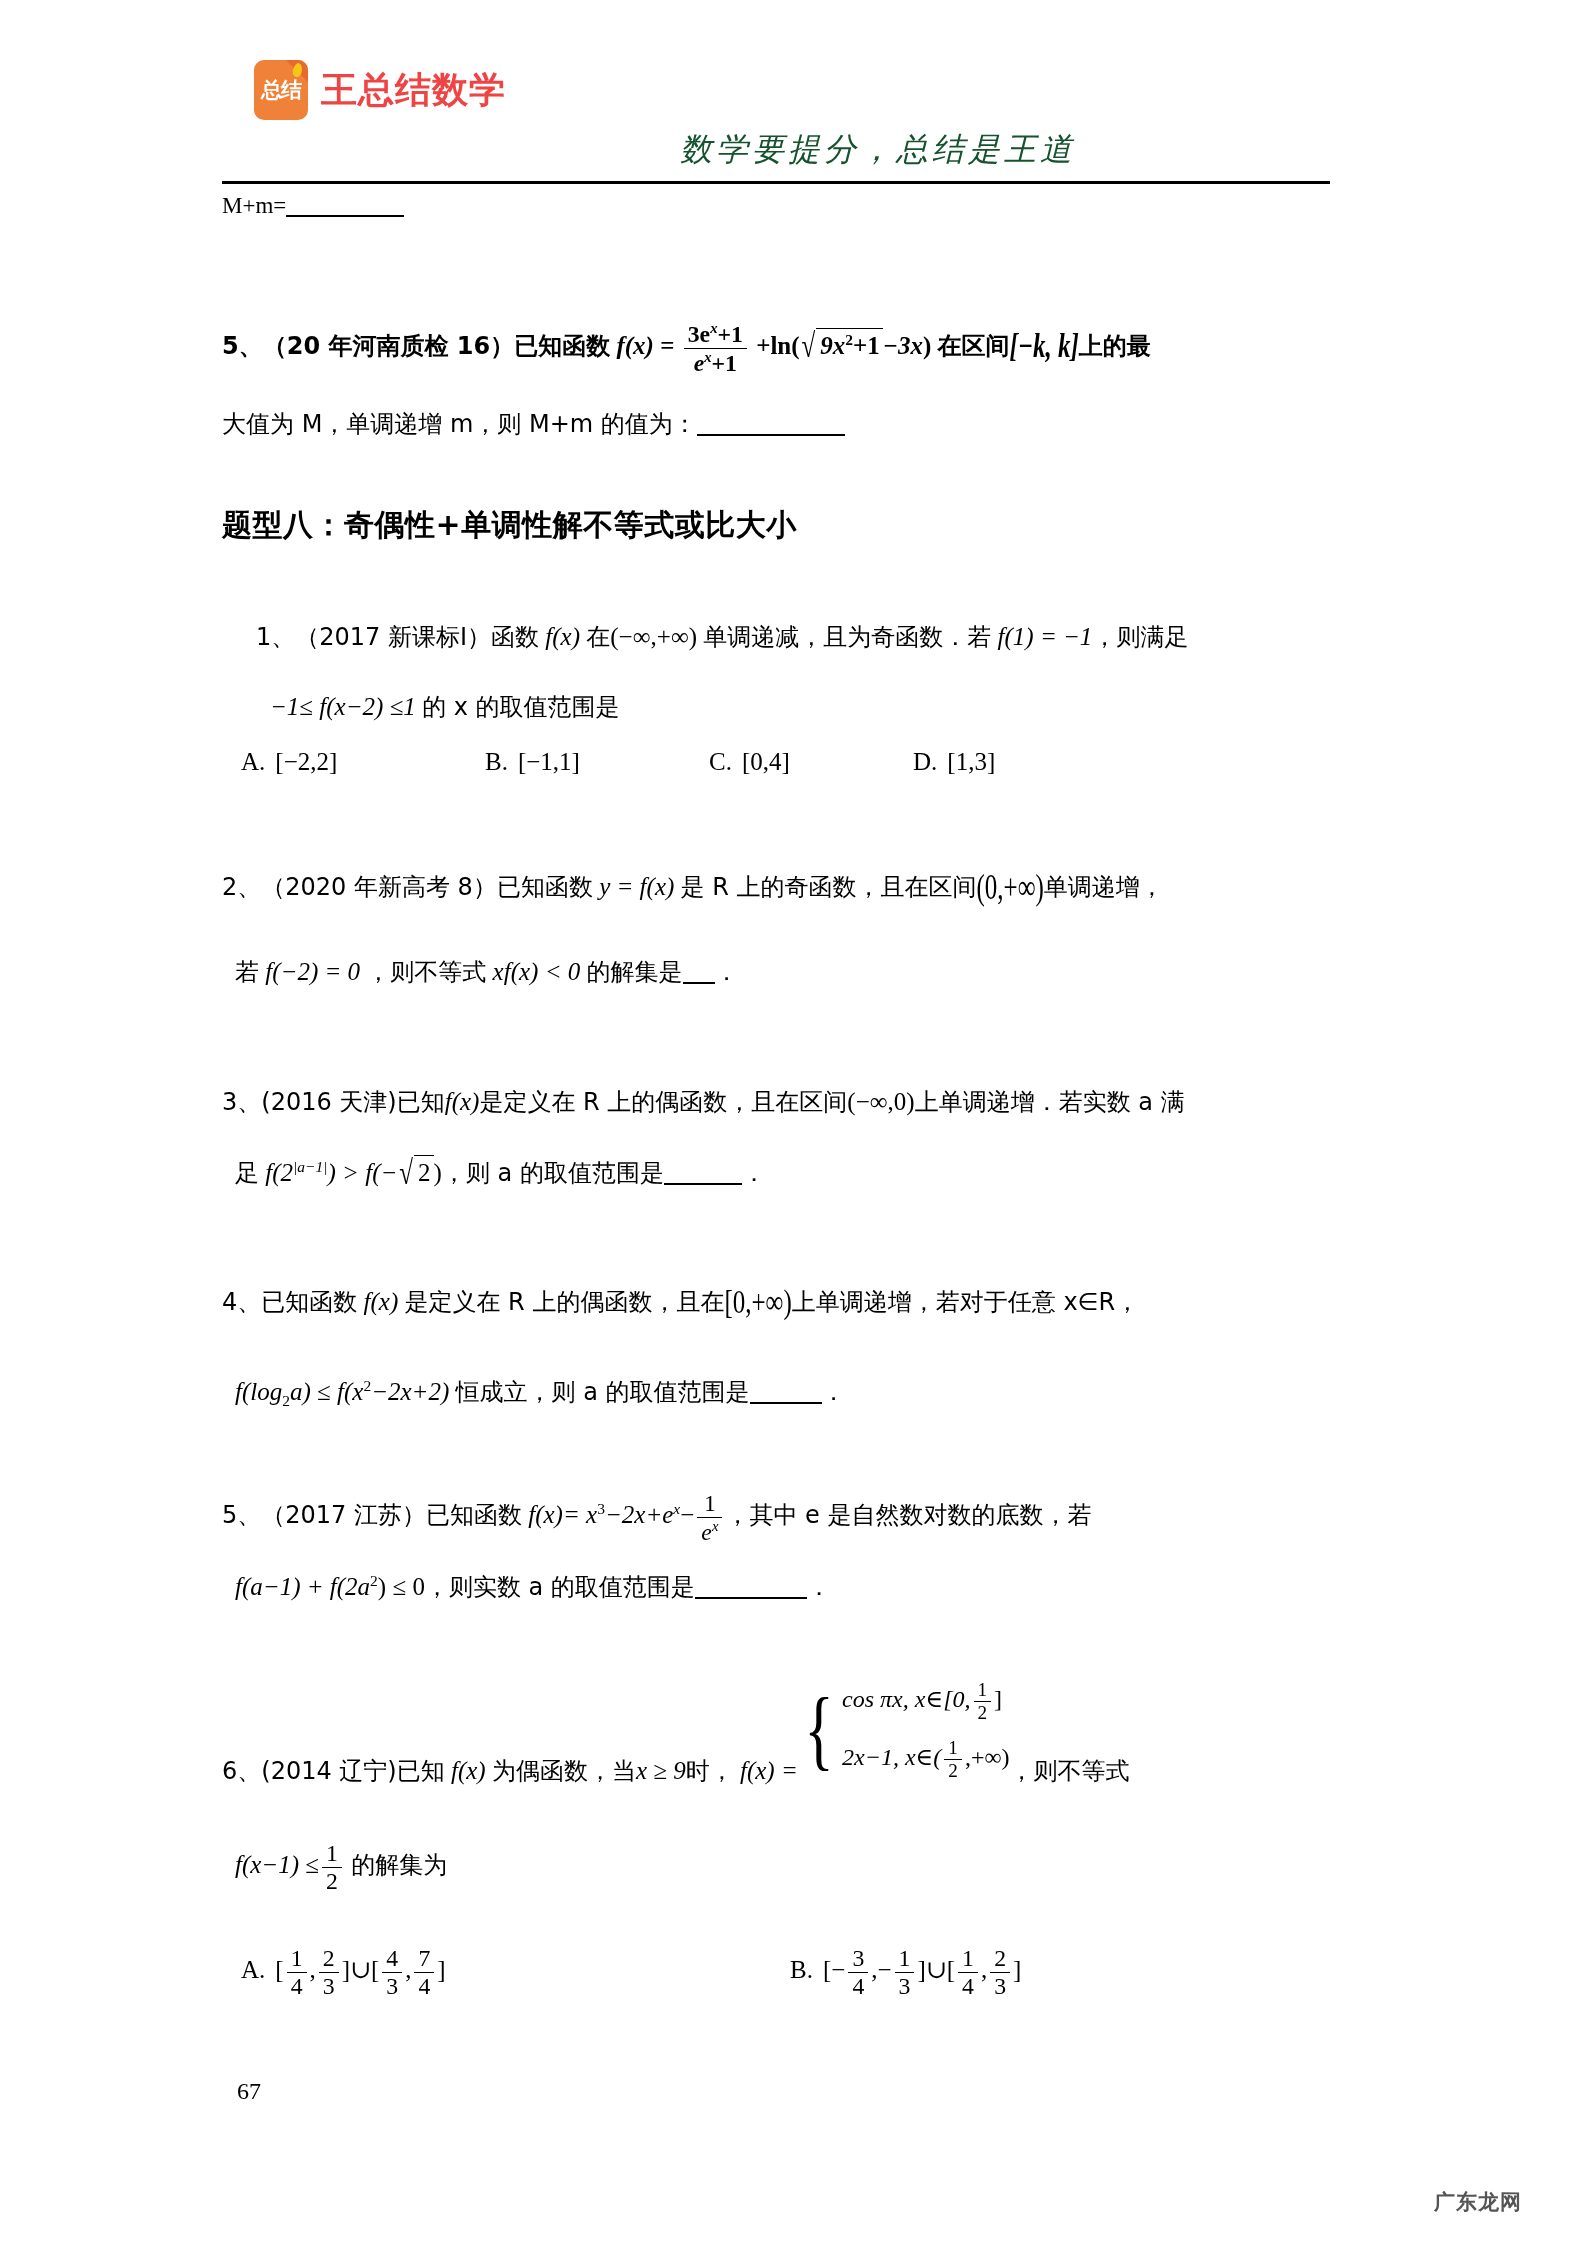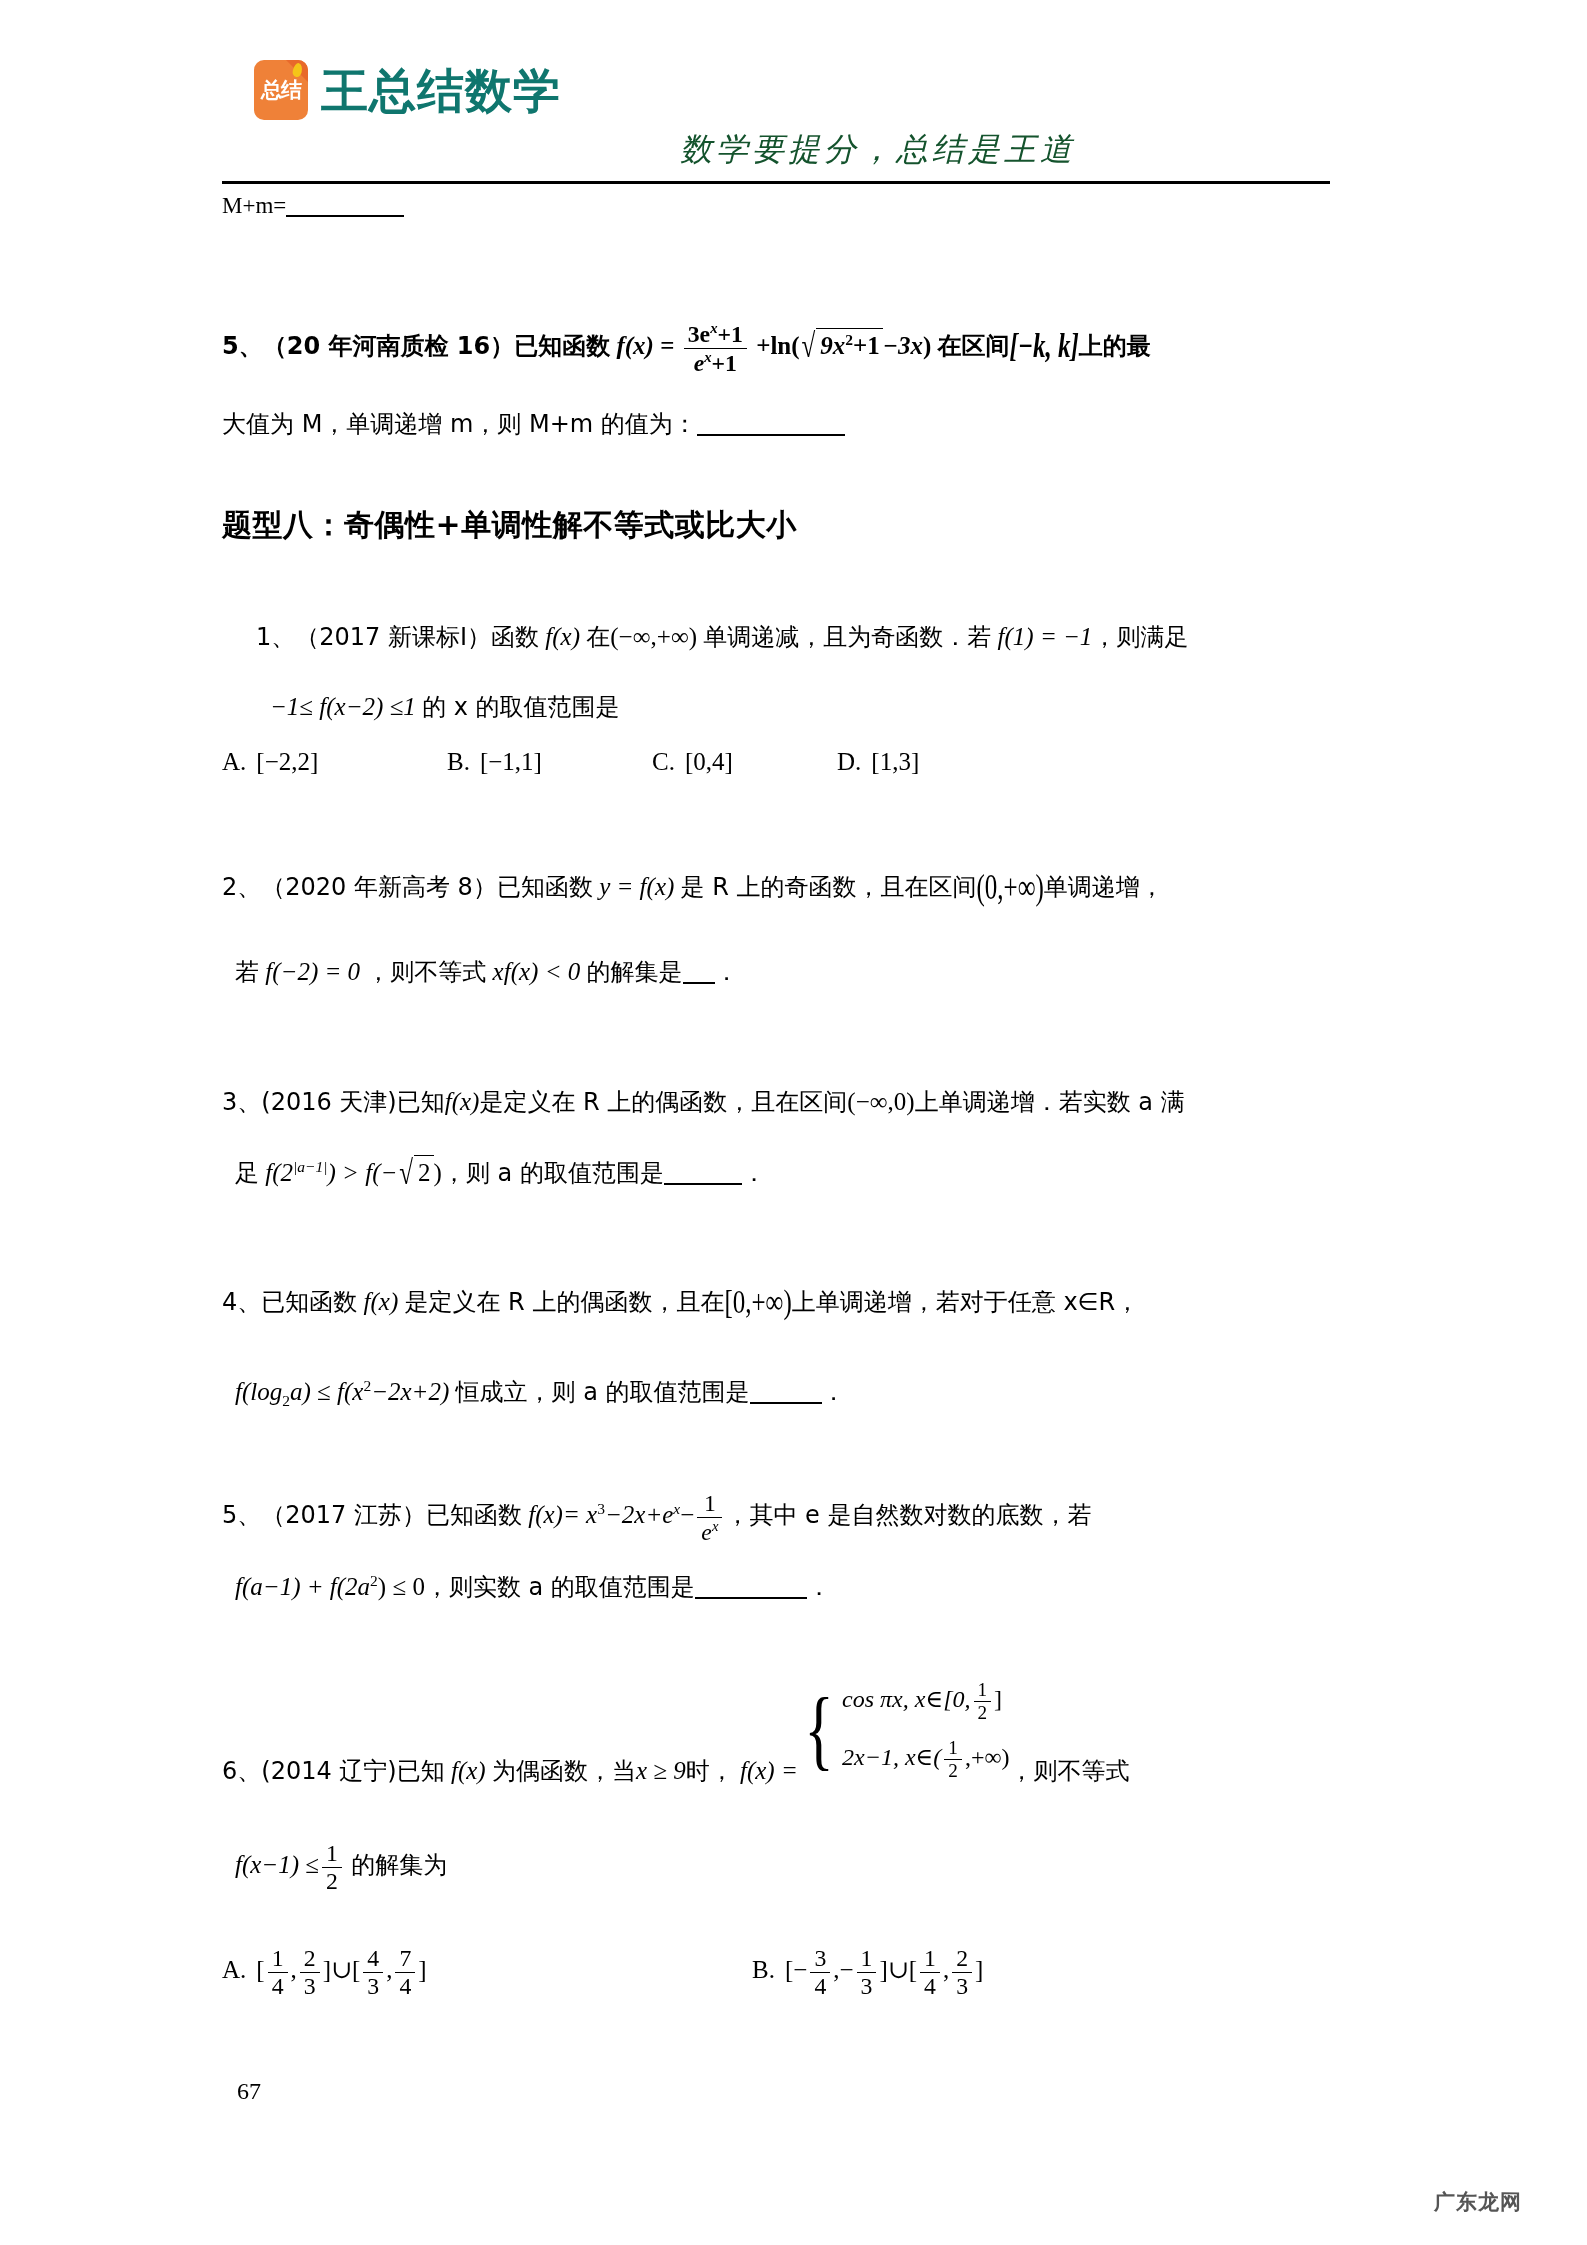--- a/index.html
+++ b/index.html
@@ -70,23 +70,23 @@
     color: #ffffff;
     font-family: "DejaVu Sans", "Liberation Sans", sans-serif;
     font-size: 21px;
     font-weight: bold;
     letter-spacing: -1px;
     line-height: 1;
     z-index: 2;
   }
   .logo-text {
     margin-left: 13px;
-    color: #0f766e;
+    color: #ef4444;
     font-family: "DejaVu Sans", "Liberation Sans", sans-serif;
-    font-size: 47px;
+    font-size: 36px;
     font-weight: bold;
     letter-spacing: 1px;
     line-height: 1;
     white-space: nowrap;
   }
   .tagline {
     position: absolute;
     left: 680px;
     top: 128px;
     font-family: "DejaVu Serif", "Liberation Serif", serif;
@@ -183,21 +183,21 @@
     white-space: nowrap;
   }
 
   
   .choices {
     position: absolute;
     display: flex;
     white-space: nowrap;
     font-size: 25px;
   }
-  .choice { font-family: "Liberation Serif","DejaVu Serif",serif; }
+  .choice { font-family: "Liberation Serif","DejaVu Serif",serif; margin-left: 19px; }
   .choice .lbl { margin-right: 10px; }
 
   
   .piecewise {
     display: inline-flex;
     align-items: center;
     vertical-align: middle;
   }
   .brace {
     font-size: 88px;

